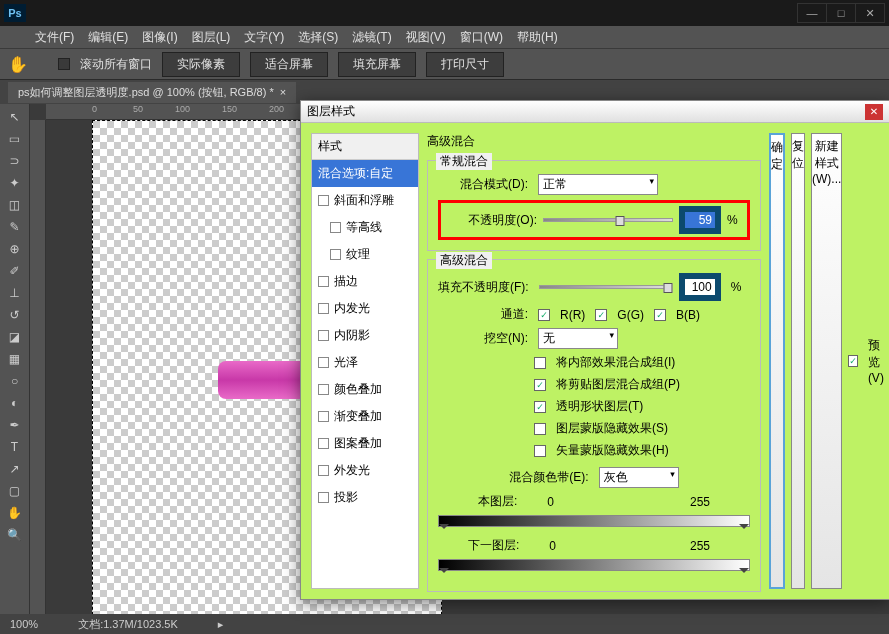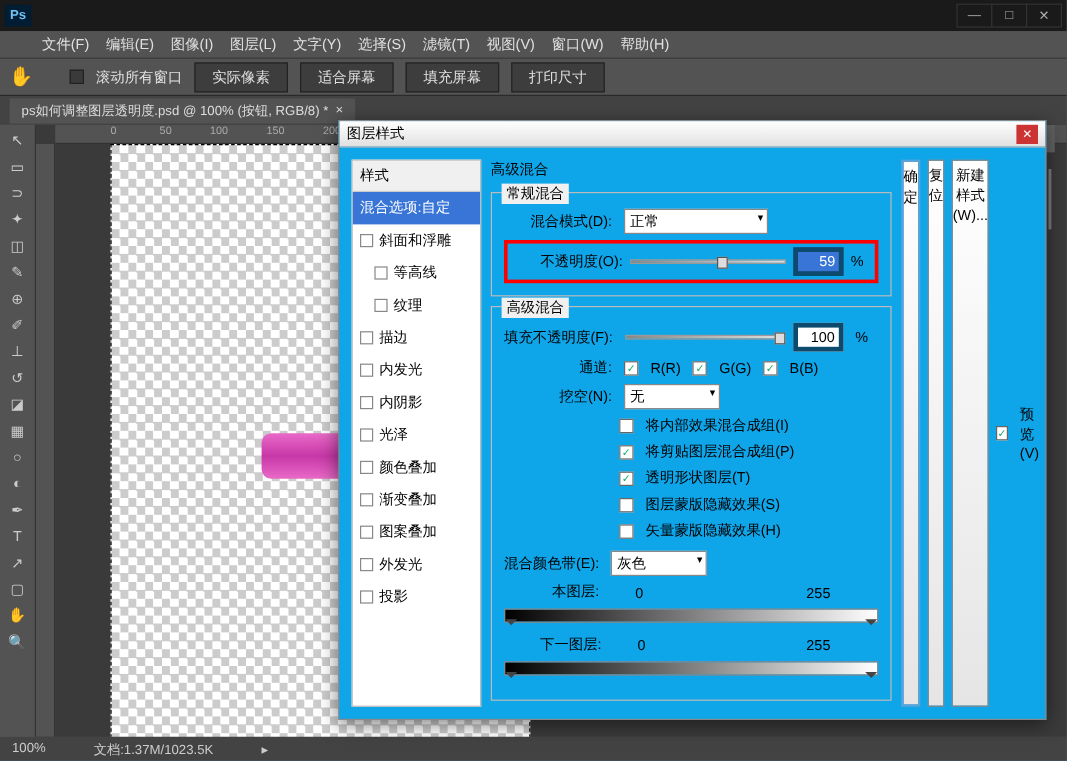--- a/index.html
+++ b/index.html
@@ -34,41 +34,41 @@
 .canvas { position: absolute; top: 16px; left: 62px; width: 350px; height: 550px; background: repeating-conic-gradient(#fff 0% 25%, #ccc 0% 50%) 0 0 / 14px 14px; border: 1px dashed #000; }
 .shape { position: absolute; top: 240px; left: 125px; width: 115px; height: 38px; background: linear-gradient(#e96ac8, #c838a8, #e96ac8); border-radius: 8px; }
 
 .panel-tabs { position: absolute; right: 10px; top: 0; display: flex; gap: 0; }
 .panel-tab { background: #434343; color: #ccc; padding: 4px 10px; font-size: 11px; }
 .panel-tab.active { background: #626262; }
 
 .statusbar { height: 20px; background: #434343; display: flex; align-items: center; padding: 0 10px; gap: 40px; font-size: 11px; color: #ccc; }
 
 
-.dialog { position: absolute; top: 100px; left: 282px; width: 590px; height: 500px; background: #0ea5e9; border: 1px solid #888; box-shadow: 0 3px 15px rgba(0,0,0,0.5); color: #000; }
+.dialog { position: absolute; top: 100px; left: 300px; width: 590px; height: 500px; background: #bef264; border: 1px solid #888; box-shadow: 0 3px 15px rgba(0,0,0,0.5); color: #000; }
 .dlg-title { height: 22px; background: linear-gradient(#fff, #e0e0e0); display: flex; align-items: center; padding: 0 6px; font-size: 12px; border-bottom: 1px solid #bbb; }
 .dlg-close { margin-left: auto; width: 18px; height: 16px; background: #cc3333; color: #fff; display: flex; align-items: center; justify-content: center; font-size: 10px; }
 .dlg-body { display: flex; padding: 10px; gap: 8px; height: calc(100% - 22px); }
 
 .style-list { width: 108px; border: 1px solid #bbb; background: #fff; }
 .style-header { padding: 4px 6px; background: #f0f0f0; border-bottom: 1px solid #ccc; }
 .style-item { padding: 5px 6px; display: flex; align-items: center; gap: 5px; font-size: 12px; }
 .style-item.sel { background: #3875d7; color: #fff; }
 .style-cb { width: 11px; height: 11px; border: 1px solid #888; background: #fff; display: inline-block; }
 
 .blend-panel { flex: 1; }
 .fieldset { border: 1px solid #bbb; padding: 8px 10px 10px; margin-bottom: 8px; position: relative; }
 .fieldset-title { position: absolute; top: -8px; left: 8px; background: #f0f0f0; padding: 0 4px; font-size: 12px; }
 .row { display: flex; align-items: center; gap: 10px; margin: 5px 0; font-size: 12px; }
 .label { min-width: 90px; text-align: right; }
 .dropdown { border: 1px solid #888; padding: 1px 16px 1px 4px; background: #fff; font-size: 12px; position: relative; min-width: 80px; }
 .dropdown::after { content: '▾'; position: absolute; right: 3px; top: 1px; font-size: 9px; }
 .slider { flex: 1; height: 4px; background: linear-gradient(to right, #888, #ddd); position: relative; max-width: 130px; border: 1px solid #999; }
 .slider-thumb { position: absolute; top: -3px; width: 9px; height: 10px; background: #ddd; border: 1px solid #555; transform: translateX(-50%); }
-.num-input { width: 42px; border: 4px solid #0c4a6e; padding: 1px 3px; font-size: 12px; text-align: right; background: #fff; }
+.num-input { width: 42px; border: 6px solid #0c4a6e; padding: 1px 3px; font-size: 12px; text-align: right; background: #fff; }
 .num-input.sel { background: #3875d7; color: #fff; }
 .cb { width: 12px; height: 12px; border: 1px solid #666; background: #fff; display: inline-flex; align-items: center; justify-content: center; font-size: 9px; color: #1a6; }
 .highlight-box { border: 3px solid #ff0000; padding: 3px 6px; display: flex; align-items: center; gap: 6px; }
 
 .blend-if { margin-top: 8px; }
 .gradient-bar { height: 12px; background: linear-gradient(to right, #000, #fff); border: 1px solid #888; position: relative; margin: 4px 0 10px; }
 .grad-thumb { position: absolute; bottom: -8px; width: 0; height: 0; border: 5px solid transparent; border-top-color: #444; }
 
 .right-col { width: 110px; display: flex; flex-direction: row; gap: 6px; }
 .dlg-btn { border: 1px solid #888; background: linear-gradient(#fff, #e5e5e5); padding: 4px 0; text-align: center; font-size: 12px; }
@@ -291,21 +291,21 @@
               <span class="cb"></span>
               <span>图层蒙版隐藏效果(S)</span>
             </div>
           <div class="row">
               <span class="cb"></span>
               <span>矢量蒙版隐藏效果(H)</span>
             </div>
         </div>
 
         <div class="blend-if">
-          <div class="row" style="justify-content:flex-start">
+          <div class="row" style="justify-content:center">
             <span>混合颜色带(E):</span>
             <span class="dropdown">灰色</span>
           </div>
           <div class="row">
               <span style="margin-left:40px">本图层:</span>
               <span style="margin-left:20px">0</span>
               <span style="margin-left:auto;margin-right:40px">255</span>
             </div>
           <div class="gradient-bar">
               <div class="grad-thumb" style="left:0"></div>

